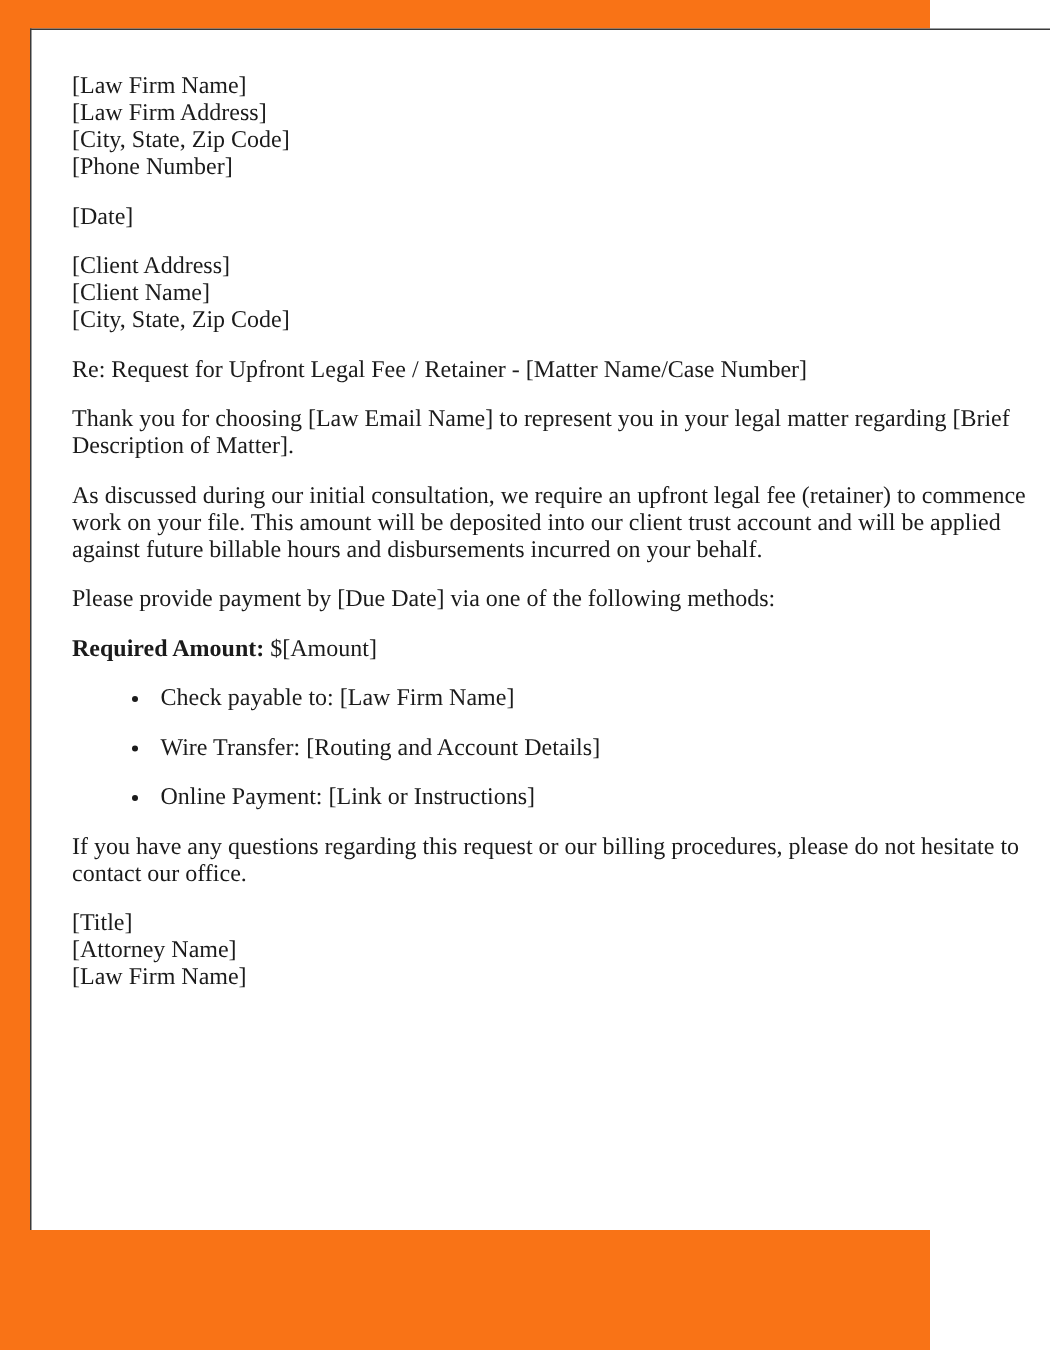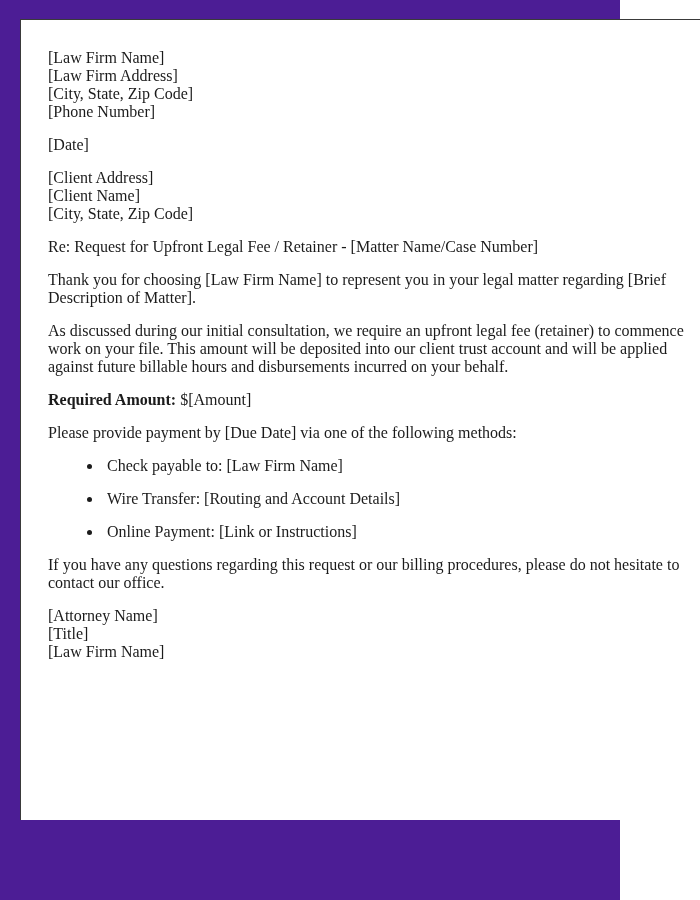--- a/index.html
+++ b/index.html
@@ -7,21 +7,21 @@
     padding: 0;
     background: #ffffff;
     width: 700px;
     height: 900px;
     overflow: hidden;
   }
   .canvas {
     position: relative;
     width: 620px;
     height: 900px;
-    background: #4c1d95;
+    background: #f97316;
   }
   .page {
     position: absolute;
     left: 20px;
     top: 19px;
     width: 640px;            
     height: 786px;           
     border: 1px solid #3a3a3a;
     border-bottom: none;
     box-sizing: content-box;
@@ -67,38 +67,38 @@
 
     <p>
       <span class="line">[Client Address]</span>
       <span class="line">[Client Name]</span>
       <span class="line">[City, State, Zip Code]</span>
     </p>
 
     <p>Re: Request for Upfront Legal Fee / Retainer - [Matter Name/Case Number]</p>
 
 
-    <p>Thank you for choosing [Law Firm Name] to represent you in your legal matter regarding [Brief Description of Matter].</p>
+    <p>Thank you for choosing [Law Email Name] to represent you in your legal matter regarding [Brief Description of Matter].</p>
 
     <p>As discussed during our initial consultation, we require an upfront legal fee (retainer) to commence work on your file. This amount will be deposited into our client trust account and will be applied against future billable hours and disbursements incurred on your behalf.</p>
 
+    <p>Please provide payment by [Due Date] via one of the following methods:</p>
+
     <p><b>Required Amount:</b> <span>$[Amount]</span></p>
-
-    <p>Please provide payment by [Due Date] via one of the following methods:</p>
 
     <ul>
       <li>Check payable to: [Law Firm Name]</li>
       <li>Wire Transfer: [Routing and Account Details]</li>
       <li>Online Payment: [Link or Instructions]</li>
     </ul>
 
 
     <p>If you have any questions regarding this request or our billing procedures, please do not hesitate to contact our office.</p>
 
 
     <p>
+      <span class="line">[Title]</span>
       <span class="line">[Attorney Name]</span>
-      <span class="line">[Title]</span>
       <span class="line">[Law Firm Name]</span>
     </p>
 
   </div>
 </div>
 
 </body></html>

